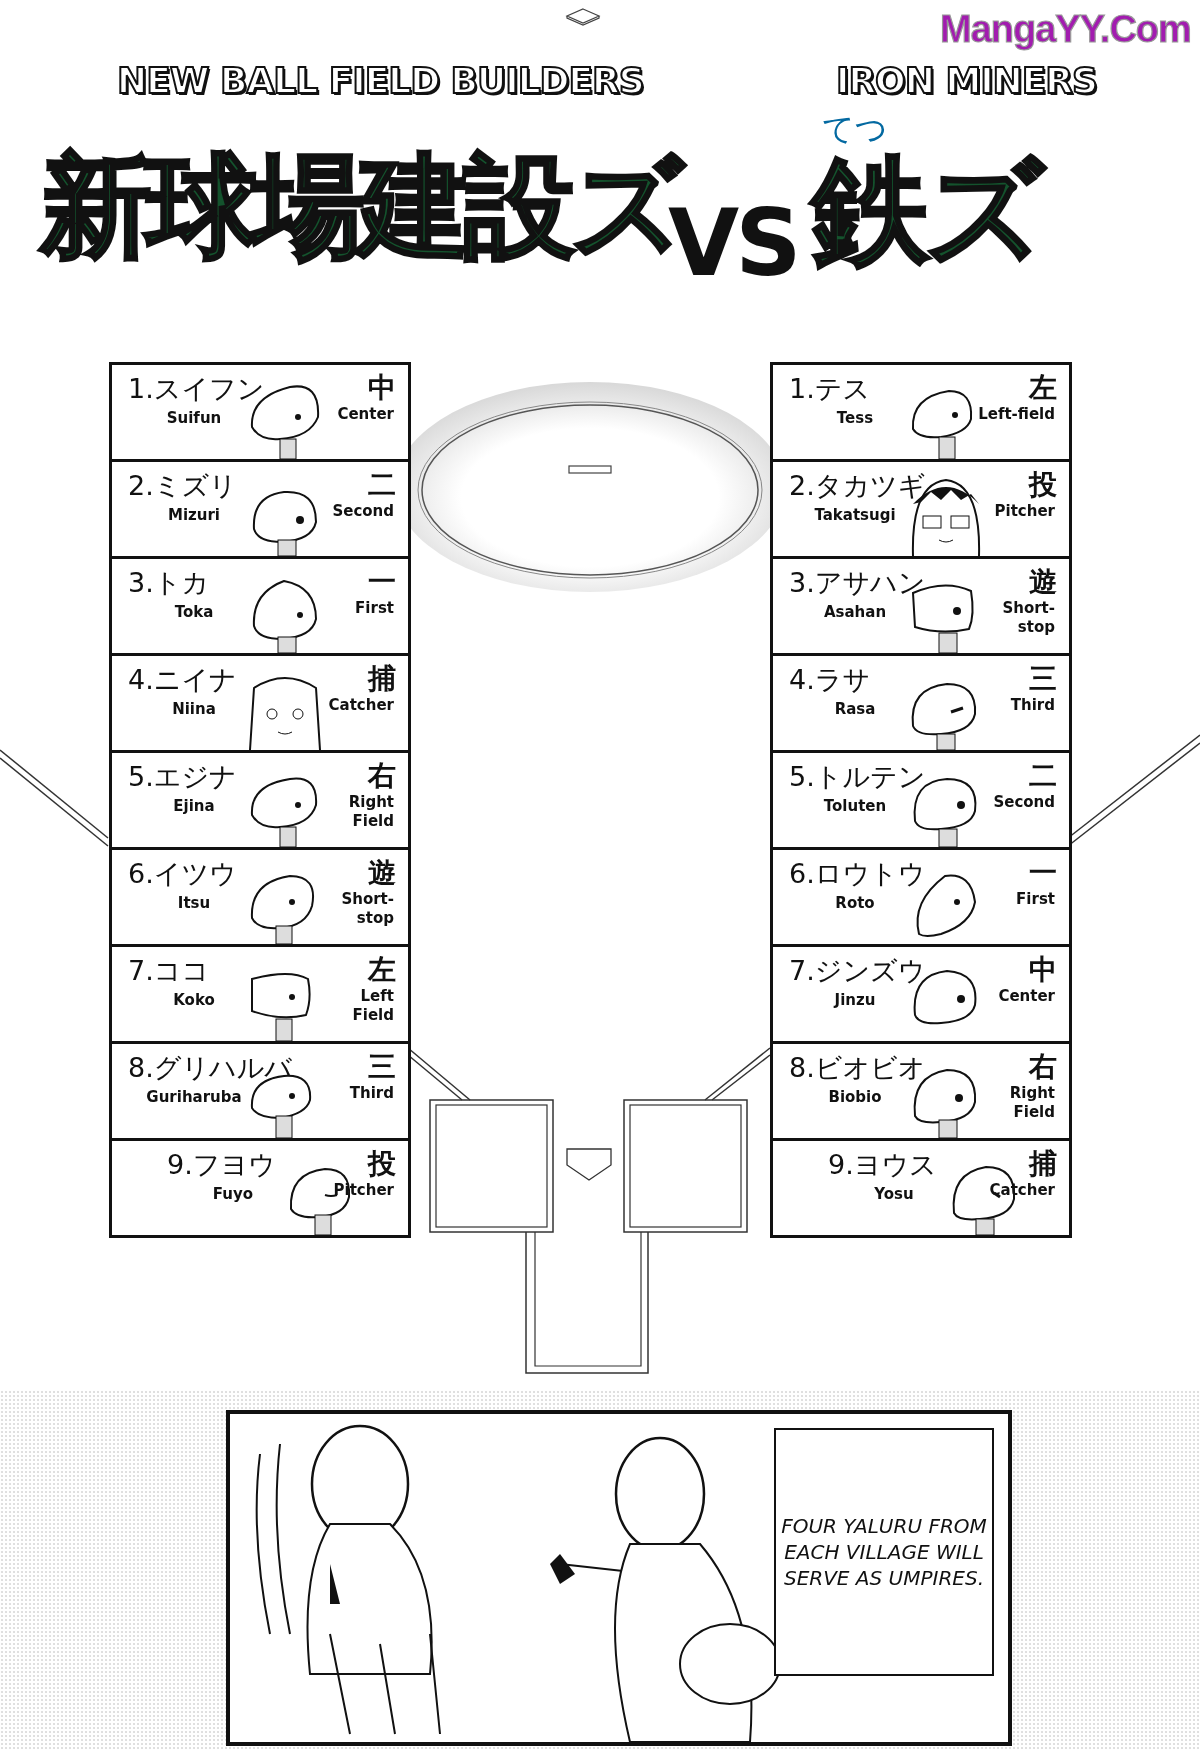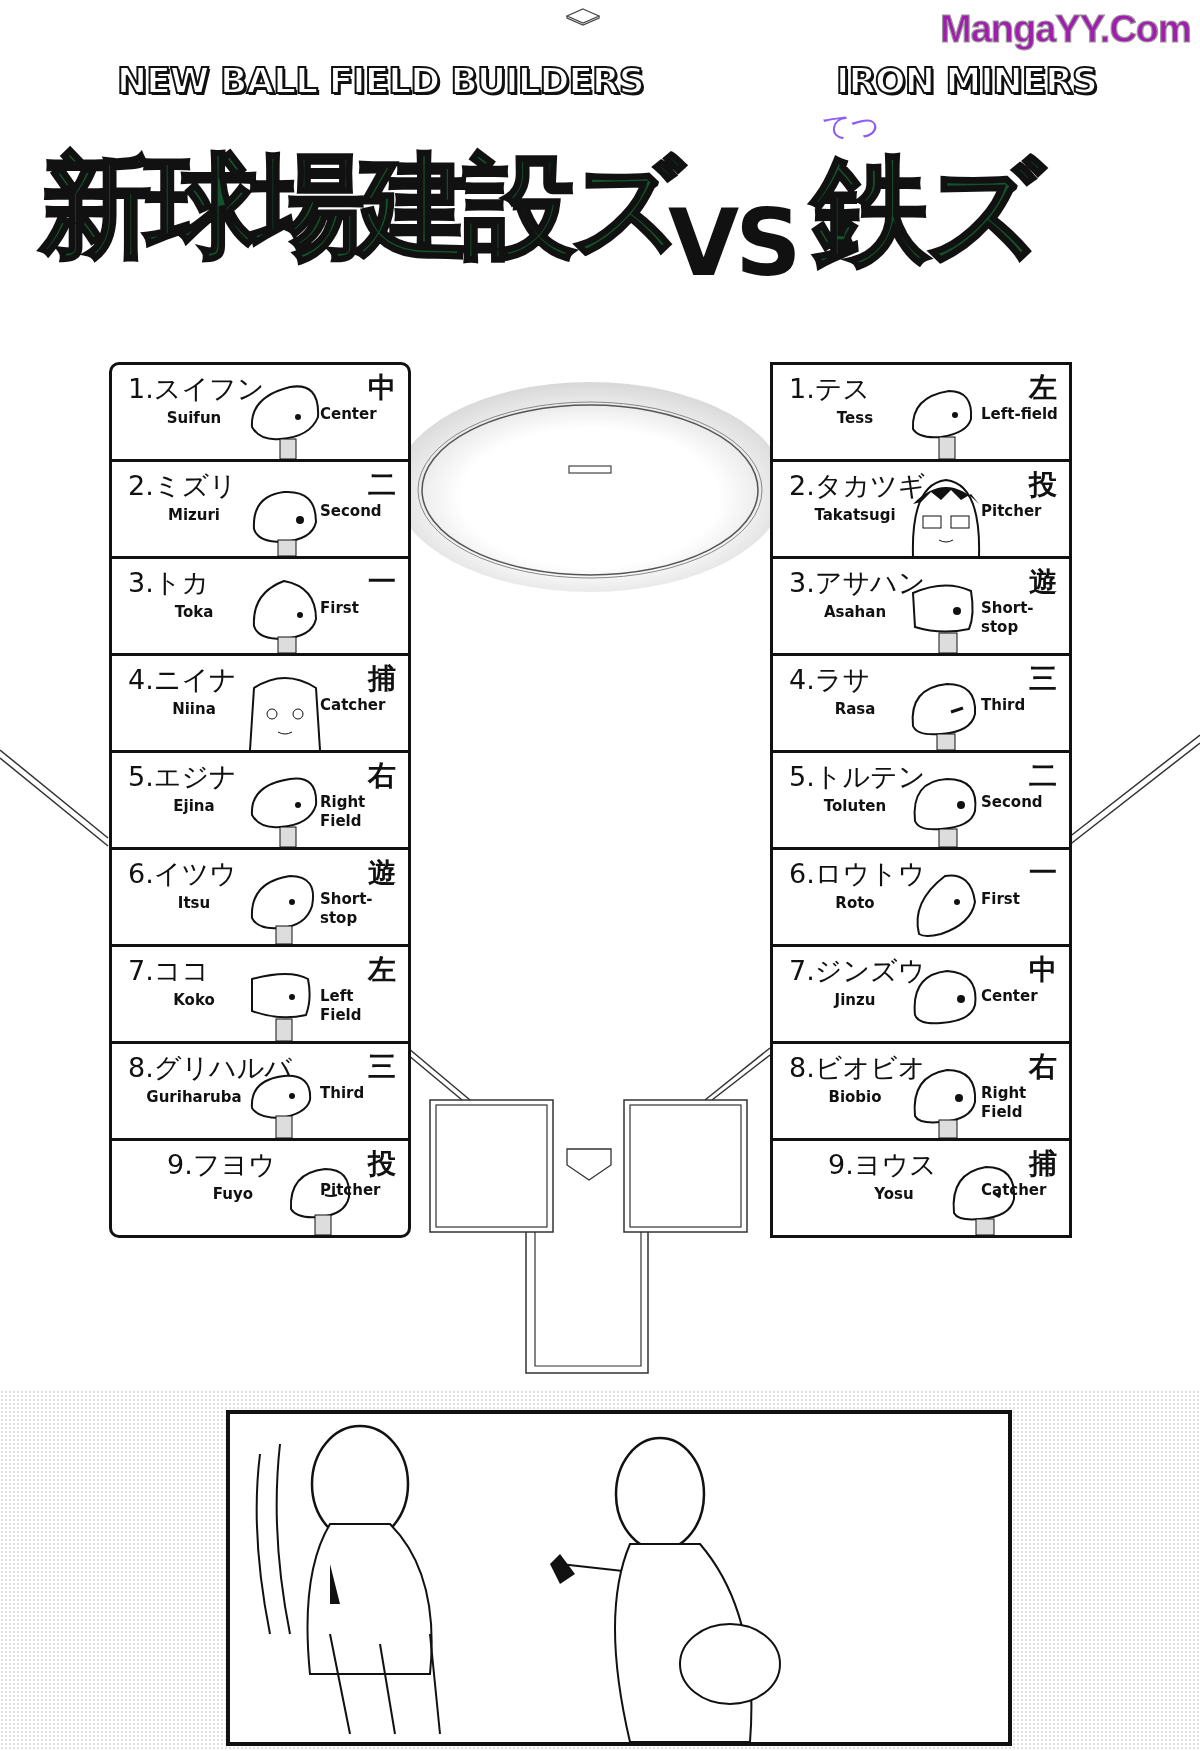--- a/index.html
+++ b/index.html
@@ -10,29 +10,29 @@
      font-size:38px; font-weight:bold; color:#a21caf;
      -webkit-text-stroke:1.2px #999; letter-spacing:-1px; }
   .base-top { left:565px; top:8px; width:36px; height:18px; }
   .team-en { font-family:"DejaVu Sans", sans-serif; font-weight:900; font-size:36px;
      color:#fff; -webkit-text-stroke:2px #111; letter-spacing:-1px;
      text-shadow:2px 2px 0 #111; }
   .team-jp { font-family:"DejaVu Sans", sans-serif; font-weight:bold; font-size:112px;
      color:#14532d; -webkit-text-stroke:3px #111; letter-spacing:-6px; white-space:nowrap; }
   .vs { font-family:"DejaVu Sans", sans-serif; font-weight:700; font-size:92px; color:#111;
      letter-spacing:-4px; }
-  .ruby { font-size:28px; color:#8b5cf6; font-family:"DejaVu Sans", sans-serif; }
+  .ruby { font-size:32px; color:#0369a1; font-family:"DejaVu Sans", sans-serif; }
   .lineup { width:296px; border:3px solid #111; background:#fff; }
   .row { height:94px; border-bottom:3px solid #111; position:relative; overflow:hidden; }
   .row:last-child { border-bottom:none;margin-left:39px; }
   .num { position:absolute; left:16px; top:6px; font-size:27px; font-family:"DejaVu Sans", sans-serif; }
   .en { position:absolute; left:32px; top:44px; width:100px; text-align:center;
         font-size:15px; font-weight:bold; font-family:"DejaVu Sans", sans-serif; }
   .kanji { position:absolute; right:12px; top:4px; font-size:28px; font-weight:900; }
-  .pos { position:absolute; right:8px; top:40px; width:80px; font-size:15px; font-weight:bold; line-height:19px; }
+  .pos { position:absolute; right:14px; top:40px; width:80px; text-align:right; font-size:15px; font-weight:bold; line-height:19px; }
   .face { position:absolute; left:128px; top:12px; width:90px; height:82px; }
   .field-svg { left:0; top:300px; }
   .panel { left:226px; top:1410px; width:778px; height:328px; border:4px solid #111; background:#fff; overflow:hidden; }
   .caption { position:absolute; right:14px; top:14px; width:216px; height:244px;
      border:2px solid #111; background:#fff; display:flex; align-items:center; justify-content:center;
      text-align:center; font-style:italic; font-size:20px; line-height:26px; font-family:"DejaVu Sans", sans-serif; }
   .screentone { left:0; top:1390px; width:1200px; height:361px;
      background-image:radial-gradient(#bbb 0.6px, transparent 0.8px); background-size:4px 4px; }
 </style>
 </head>
@@ -79,21 +79,21 @@
   <polygon points="567,1149 611,1149 611,1165 589,1180 567,1165" fill="#fff" stroke="#333" stroke-width="1.3"></polygon>
 </svg>
 
 <div class="abs team-en" style="left:117px; top:60px;">NEW BALL FIELD BUILDERS</div>
 <div class="abs team-en" style="left:836px; top:60px;">IRON MINERS</div>
 <div class="abs team-jp" style="left:40px; top:132px;">新球場建設ズ</div>
 <div class="abs vs" style="left:668px; top:190px;">VS</div>
 <div class="abs ruby" style="left:822px; top:108px;">てつ</div>
 <div class="abs team-jp" style="left:812px; top:133px; font-size:118px;">鉄ズ</div>
 
-<div class="abs lineup" style="left:109px; top:362px;border-radius:10px;">
+<div class="abs lineup" style="left:109px; top:362px;">
   <div class="row">
     <span class="num"><span>1.</span><span>スイフン</span></span>
     <span class="en">Suifun</span>
     <svg class="face" viewBox="0 0 90 82">
         <path d="M12 50 Q10 20 50 10 Q80 5 78 40 Q70 60 40 62 Q20 64 12 50Z" fill="#fff" stroke="#111" stroke-width="2"></path>
         <circle cx="58" cy="40" r="3" fill="#111"></circle>
         <rect x="40" y="62" width="16" height="20" fill="#ddd" stroke="#111"></rect>
       </svg>
     <span class="kanji">中</span>
     <span class="pos">Center</span>
@@ -298,13 +298,14 @@
     <ellipse cx="130" cy="70" rx="48" ry="58" fill="#fff" stroke="#111" stroke-width="2.5"></ellipse>
     <path d="M100 110 Q70 160 80 260 L200 260 Q210 160 160 110Z" fill="#fff" stroke="#111" stroke-width="2"></path>
     <path d="M100 150 L110 190 L100 190" fill="#111"></path>
     <path d="M100 220 L120 320 M150 230 L165 320 M200 220 L210 320" stroke="#111" stroke-width="2"></path>
     <ellipse cx="430" cy="80" rx="44" ry="56" fill="#fff" stroke="#111" stroke-width="2.5"></ellipse>
     <path d="M330 150 L420 160 L470 150" fill="none" stroke="#111" stroke-width="2"></path>
     <path d="M400 130 Q370 200 400 328 L520 328 Q530 200 470 130Z" fill="#fff" stroke="#111" stroke-width="2"></path>
     <path d="M320 150 L330 140 L345 160 L330 170Z" fill="#111"></path>
     <ellipse cx="500" cy="250" rx="50" ry="40" fill="#fff" stroke="#111" stroke-width="2"></ellipse>
   </svg>
+  <div class="caption">FOUR YALURU FROM EACH VILLAGE WILL SERVE AS UMPIRES.</div>
 </div>
 
 </body></html>

